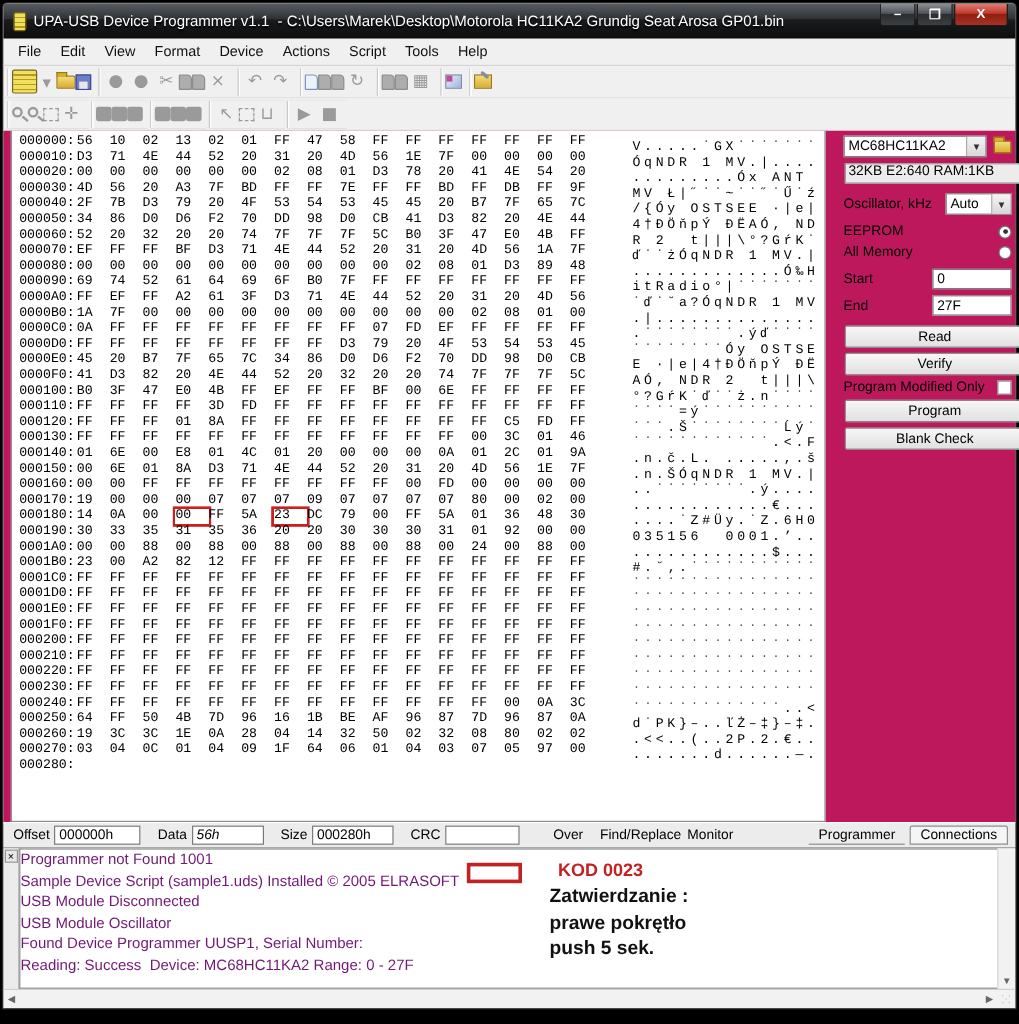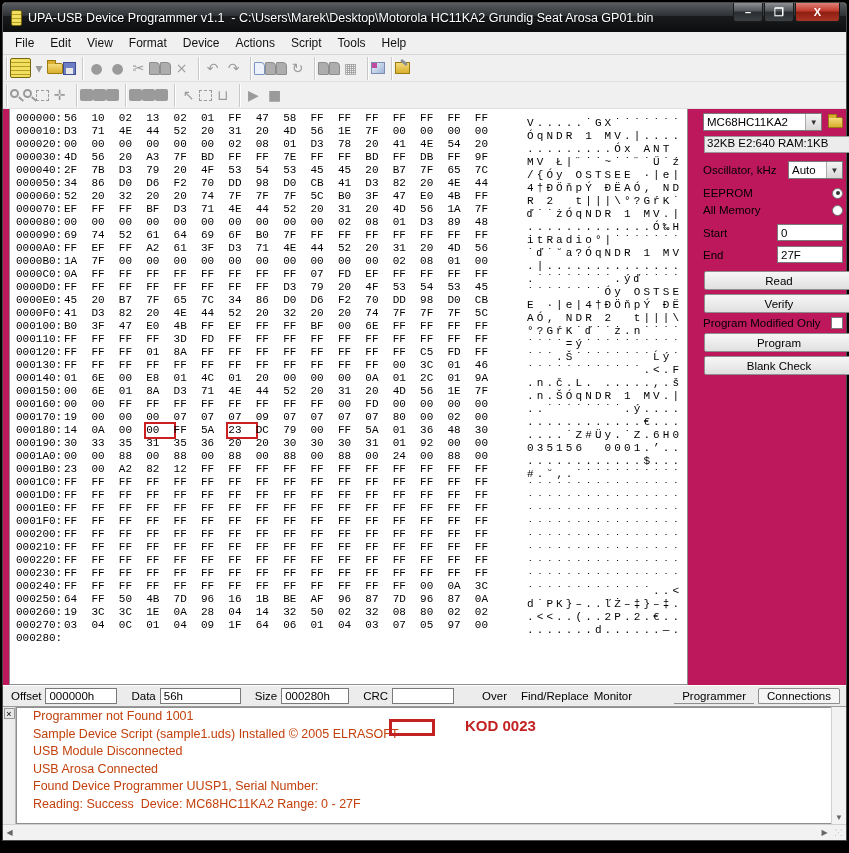--- a/index.html
+++ b/index.html
@@ -74,21 +74,21 @@
   .bottom-tabs { margin-left:auto; display:flex; align-items:center; padding-right:6px; }
   .btab-flat { font-size:11.5px; padding:1px 8px; border-bottom:1px solid #8e8e8e; }
   .btab-raised { font-size:11.5px; padding:1px 8px; background:#f5f5f5; border:1px solid #8e8e8e; border-radius:2px 2px 0 0; margin-left:4px; }
 
   
   .log-wrap { height:134px; display:flex; flex-direction:column; border-top:1px solid #9a9a9a; }
   .log-top { flex:1; display:flex; }
   .log-side { width:13px; background:#ececec; border-right:1px solid #bbb; display:flex; flex-direction:column; align-items:center; }
   .log-x { width:11px; height:11px; font-size:9px; line-height:10px; text-align:center; border:1px solid #999; background:#e6e6e6; margin-top:1px; }
   .log-body { flex:1; background:#fff; border:1px solid #8e8e8e; border-right:none; position:relative; overflow:hidden; }
-  .log-line { font-size:12.5px; line-height:17.5px; padding-left:16px; white-space:pre; color:#c2410c; }
+  .log-line { font-size:12.5px; line-height:17.5px; padding-left:0; white-space:pre; color:#701a75; }
   .vscroll { width:15px; background:#f2f2f2; border-left:1px solid #d0d0d0; display:flex; flex-direction:column; justify-content:flex-end; align-items:center; }
   .scr-arrow { width:13px; height:14px; font-size:8px; color:#666; display:flex; align-items:center; justify-content:center; }
   .hscroll { height:16px; background:#f2f2f2; border-top:1px solid #d0d0d0; display:flex; align-items:center; }
   .hscroll .scr-arrow { height:13px; }
   .hs-track { flex:1; }
   .grip { width:15px; height:13px; color:#bbb; font-size:9px; text-align:center; }
 
   .annot-rect { position:absolute; left:372px; top:11px; width:46px; height:17px; border:3px solid #c32222; }
   .annot-kod { position:absolute; left:448px; top:9px; color:#c32222; font-weight:bold; font-size:15px; }
   .annot-text { position:absolute; left:441px; top:29px; color:#111; font-weight:bold; font-size:16px; line-height:21.5px; white-space:pre; }
@@ -271,21 +271,21 @@
       </div>
       <div class="btn">Program</div>
       <div class="btn">Blank Check</div>
     </div>
   </div>
 
   <div class="statusbar">
     <span class="lbl">Offset</span>
     <input class="field" style="width: 72px;" value="000000h">
     <span class="lbl">Data</span>
-    <input class="field" style="width: 81px;" value="56h">
+    <input class="field" style="width: 60px; font-style: italic;" value="56h">
     <span class="lbl">Size</span>
     <input class="field" style="width: 68px;" value="000280h">
     <span class="lbl">CRC</span>
     <input class="field" style="width: 62px;" value="">
     <span class="flat-link">Over</span>
     <span class="flat-link">Find/Replace</span>
     <span style="margin-left:5px;">Monitor</span>
     <div class="bottom-tabs">
       <span class="btab-flat">Programmer</span>
       <span class="btab-raised">Connections</span>
@@ -295,26 +295,29 @@
   <div class="log-wrap">
     <div class="log-top">
       <div class="log-side">
         <div class="log-x">×</div>
       </div>
       <div class="log-body">
         <div id="log-lines">
             <div class="log-line">Programmer not Found 1001</div>
             <div class="log-line">Sample Device Script (sample1.uds) Installed © 2005 ELRASOFT</div>
             <div class="log-line">USB Module Disconnected</div>
-            <div class="log-line">USB Arosa Connected</div>
+            <div class="log-line">USB Module Oscillator</div>
             <div class="log-line">Found Device Programmer UUSP1, Serial Number:</div>
             <div class="log-line">Reading: Success  Device: MC68HC11KA2 Range: 0 - 27F</div>
           </div>
         <div class="annot-rect"></div>
         <div class="annot-kod">KOD 0023</div>
+        <div class="annot-text">Zatwierdzanie :
+prawe pokrętło
+push 5 sek.</div>
       </div>
       <div class="vscroll">
         <div class="scr-arrow">▼</div>
       </div>
     </div>
     <div class="hscroll">
       <div class="scr-arrow">◀</div>
       <div class="hs-track"></div>
       <div class="scr-arrow">▶</div>
       <div class="grip">⁙</div>

